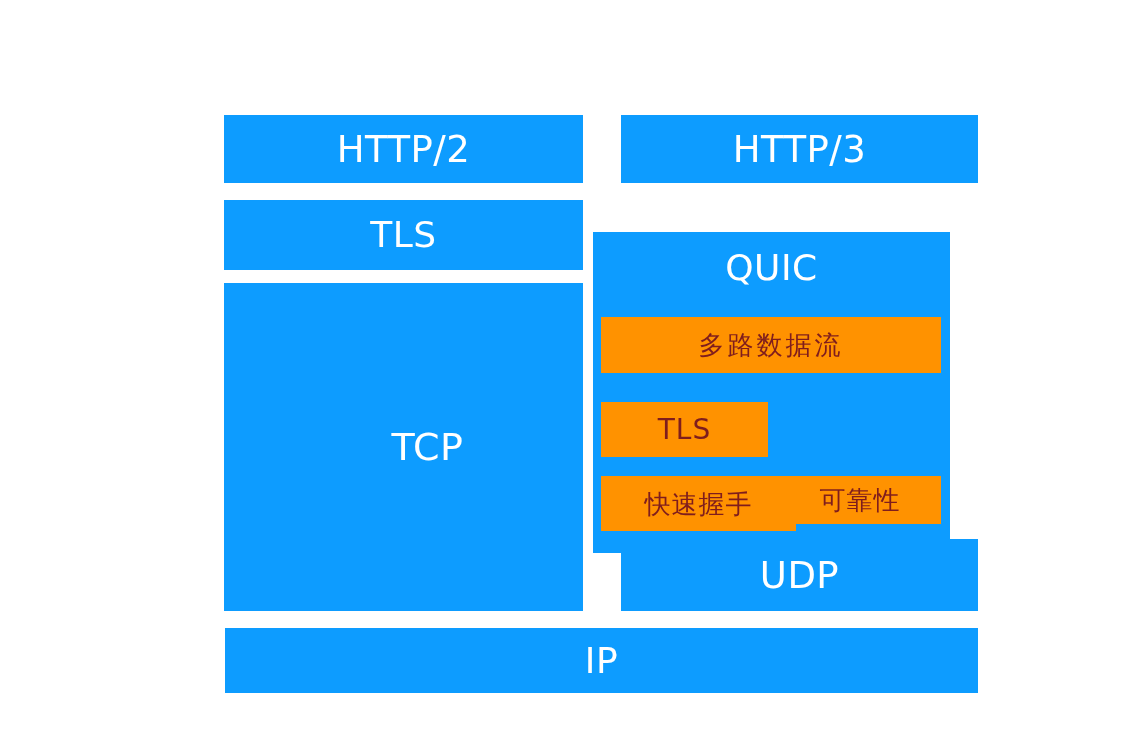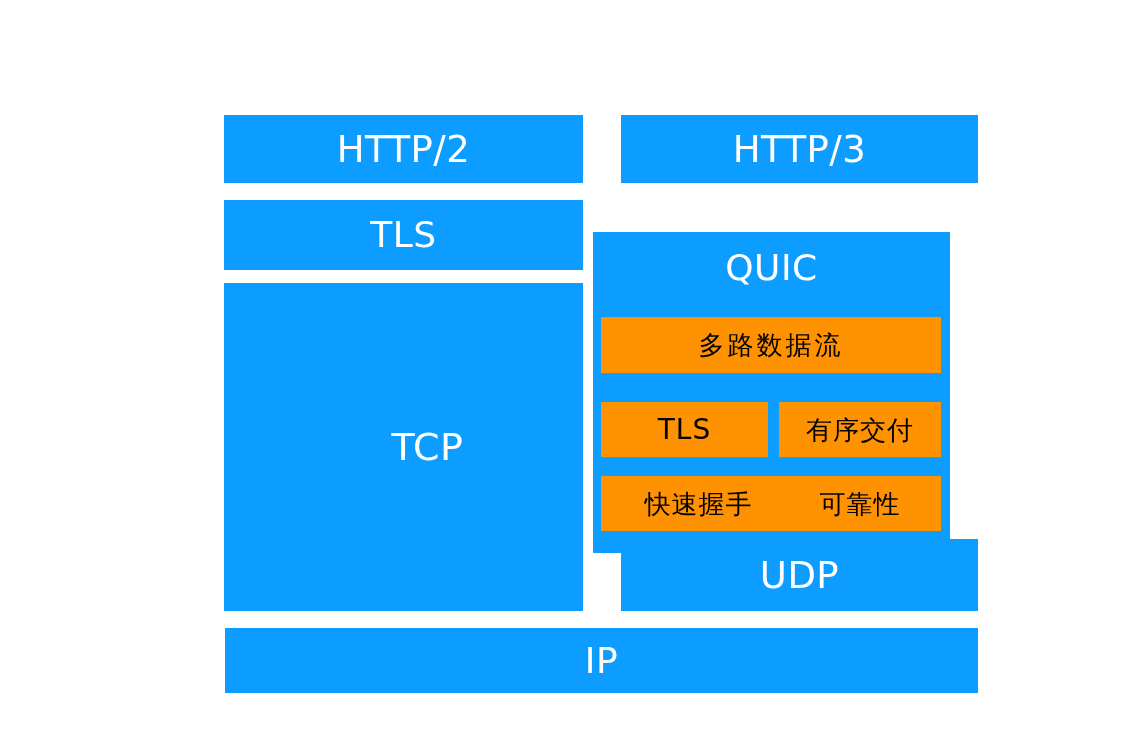--- a/index.html
+++ b/index.html
@@ -95,21 +95,21 @@
     user-select: none;
   }
 
   .feat {
     position: absolute;
     box-sizing: border-box;
     display: flex;
     align-items: center;
     justify-content: center;
     background: #ff9200;
-    color: #000000;
+    color: #7f1d1d;
     user-select: none;
     line-height: 1;
   }
   .feat-streams {
     left: 8px;
     top: 85px;
     width: 340px;
     height: 56px;
     font-size: 26px;
     letter-spacing: 3px;
@@ -135,21 +135,21 @@
     top: 244px;
     width: 195px;
     height: 55px;
     font-size: 26px;
     letter-spacing: 1px;
   }
   .feat-reliable {
     left: 186px;
     top: 244px;
     width: 162px;
-    height: 55px;
+    height: 48px;
     font-size: 26px;
     letter-spacing: 1px;
   }
 
   .lbl-udp {
     left: 593px;
     top: 539px;
     width: 357px;
     height: 72px;
     font-size: 37px;
@@ -177,21 +177,20 @@
 
   <div class="box blue lbl-http3">HTTP/3</div>
 
   <div class="quic-container">
     <div class="quic-title">QUIC</div>
 
     <div class="feat feat-streams">多路数据流</div>
 
     <div class="feat feat-tls">TLS</div>
 
-    <div class="feat feat-ordered">有序交付</div>
 
     <div class="feat feat-handshake">快速握手</div>
 
     <div class="feat feat-reliable">可靠性</div>
   </div>
 
   <div class="box blue lbl-ip">IP</div>
 
   <div class="box blue lbl-udp">UDP</div>
 

